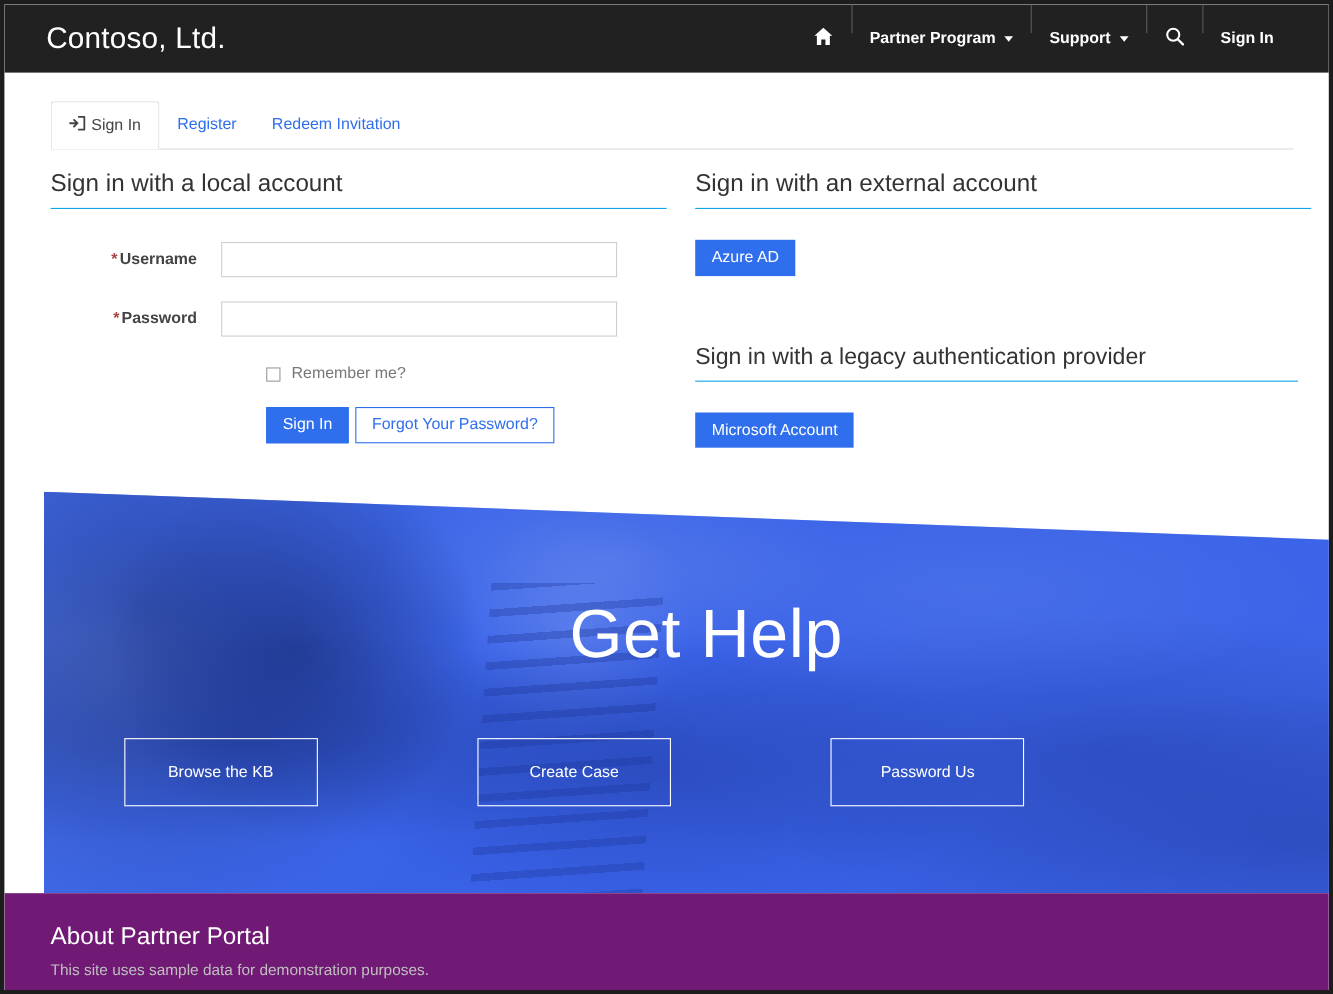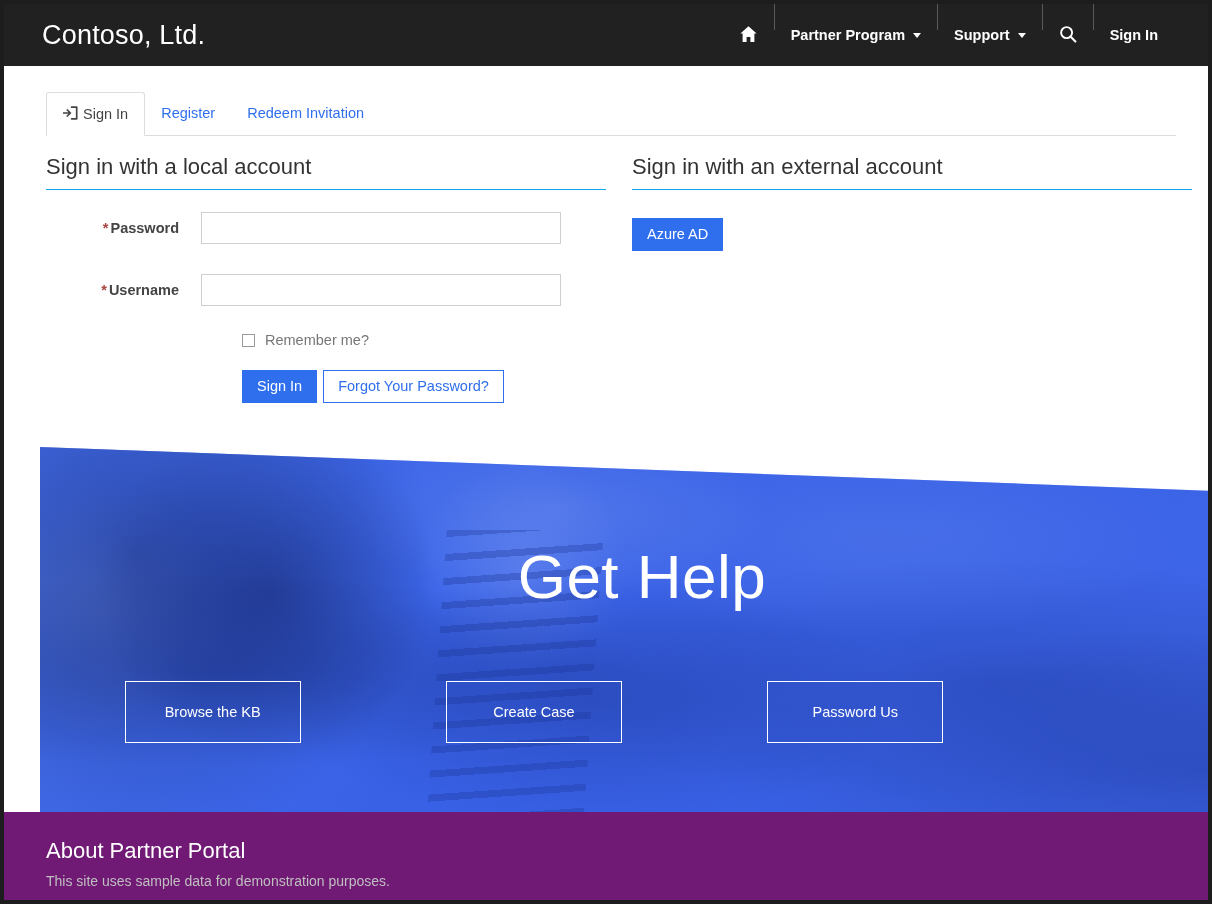--- a/index.html
+++ b/index.html
@@ -281,24 +281,23 @@
     font-size: 62px;
     font-weight: 300;
     letter-spacing: .5px;
     margin-top: 100px;
     text-align: center;
     white-space: nowrap;
   }
   .hero-actions {
     position: absolute;
     left: 0;
-    top: 240px;
+    top: 230px;
     width: 964px;
     display: flex;
-    padding-left: 12px;
   }
   .hero-cell {
     width: 33.333%;
     display: flex;
     justify-content: center;
   }
   .hero-btn {
     border: 1px solid #ffffff;
     background: transparent;
     color: #ffffff;
@@ -394,51 +393,57 @@
       </span>
       <span>Sign In</span>
     </div>
     <div class="tab">Register</div>
     <div class="tab">Redeem Invitation</div>
   </div>
 
   <div class="col-left">
     <h2 class="sec-title">Sign in with a local account</h2>
 
+    <div class="form-row first">
+      <div class="form-label">
+        <span class="req">*</span><span>Username</span>
+      </div>
+      <input class="form-input" type="text" placeholder="" style="">
+    </div>
+
     <div class="form-row">
       <div class="form-label">
         <span class="req">*</span><span>Password</span>
       </div>
       <input class="form-input" type="password" placeholder="" style="">
-    </div>
-
-    <div class="form-row first">
-      <div class="form-label">
-        <span class="req">*</span><span>Username</span>
-      </div>
-      <input class="form-input" type="text" placeholder="" style="">
     </div>
 
     <div class="check-row">
       <div class="cbox"></div>
       <div class="check-label">Remember me?</div>
     </div>
 
     <div class="btn-row">
       <button class="btn-primary">Sign In</button>
       <button class="btn-outline">Forgot Your Password?</button>
     </div>
   </div>
 
   <div class="col-right">
     <h2 class="sec-title">Sign in with an external account</h2>
     <div class="provider-wrap">
       <button class="btn-provider">Azure AD</button>
     </div>
 
+    <div class="legacy-block">
+      <h2 class="sec-title">Sign in with a legacy authentication provider</h2>
+      <div class="provider-wrap">
+        <button class="btn-provider">Microsoft Account</button>
+      </div>
+    </div>
   </div>
 
   <div class="hero">
     <div class="hero-photo"></div>
     <div class="hero-stripes"></div>
     <div class="hero-veil"></div>
     <div class="hero-inner">
       <h1 class="hero-title">Get Help</h1>
       <div class="hero-actions">
         <div class="hero-cell">

